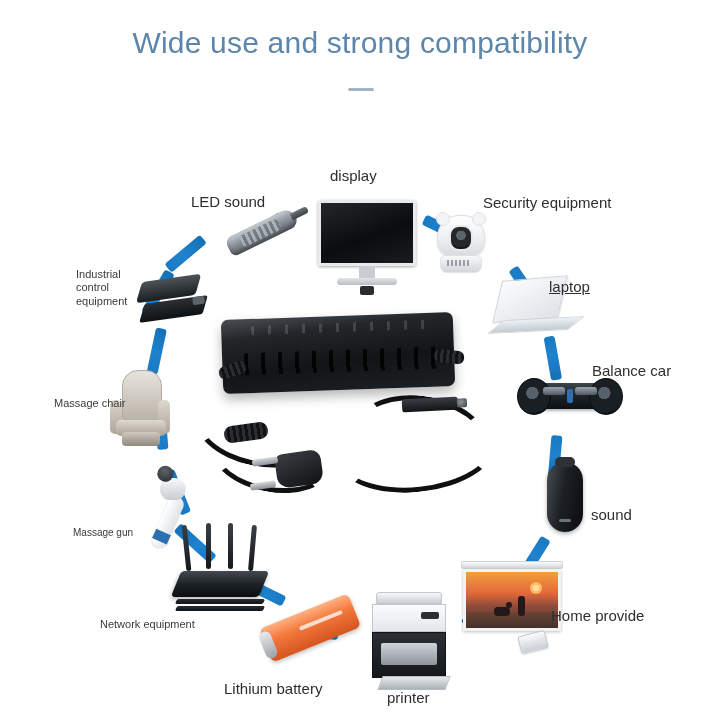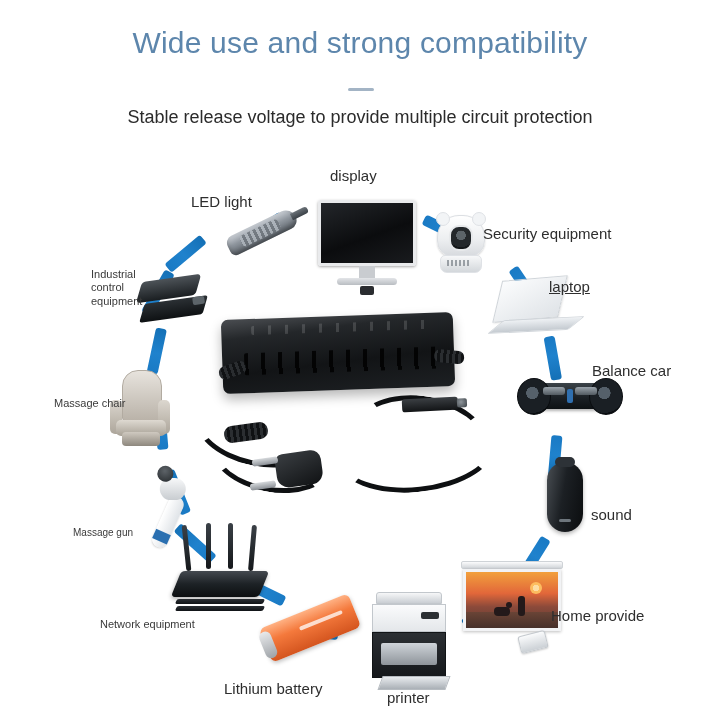--- a/index.html
+++ b/index.html
@@ -58,21 +58,21 @@
     position: absolute;
     color: #2e2e2e;
     font-size: 15px;
     line-height: 1.22;
     white-space: nowrap;
   }
   .lbl.small {
     font-size: 11px;
     color: #3a3a3a;
   }
-  .lbl.wrap { white-space: normal; margin-left: 15px; }
+  .lbl.wrap { white-space: normal; }
 
   
   .seg {
     position: absolute;
     background: linear-gradient(90deg,#1a7ac4 0%, #1f82cd 45%, #1470b6 100%);
     border-radius: 3px;
     transform-origin: 0 50%;
     box-shadow: 0 0 0 rgba(0,0,0,0);
   }
 
@@ -316,21 +316,20 @@
     border-color: transparent transparent #0e1012 transparent;
   }
 </style>
 </head>
 <body>
 
 <div id="stage">
 
   <div class="page-title">Wide use and strong compatibility</div>
   <div class="title-divider"></div>
-  <div class="page-subtitle">Stable release voltage to provide multiple circuit protection</div>
 
   <div class="seg" style="left:239px; top:240px; width:52px; height:11px; transform:rotate(-34deg);"></div>
   <div class="seg" style="left:424px; top:214px; width:54px; height:11px; transform:rotate(26deg);"></div>
   <div class="seg" style="left:513px; top:263px; width:48px; height:11px; transform:rotate(56deg);"></div>
   <div class="seg" style="left:549px; top:331px; width:44px; height:11px; transform:rotate(80deg);"></div>
   <div class="seg" style="left:557px; top:430px; width:44px; height:11px; transform:rotate(95deg);"></div>
   <div class="seg" style="left:546px; top:533px; width:46px; height:11px; transform:rotate(122deg);"></div>
   <div class="seg" style="left:500px; top:594px; width:44px; height:11px; transform:rotate(145deg);"></div>
   <div class="seg" style="left:420px; top:625px; width:48px; height:11px; transform:rotate(168deg);"></div>
   <div class="seg" style="left:338px; top:629px; width:48px; height:11px; transform:rotate(186deg);"></div>
@@ -369,33 +368,33 @@
     <div class="mon-badge"></div>
   </div>
   <div class="lbl" style="left:330px; top:167px;">display</div>
 
   <div class="node" style="left:225px; top:222px;">
     <div class="led-body">
       <div class="led-grill"></div>
       <div class="led-tip"></div>
     </div>
   </div>
-  <div class="lbl" style="left:191px; top:193px;">LED light</div>
+  <div class="lbl" style="left:191px; top:193px;">LED sound</div>
 
   <div class="node" style="left:437px; top:215px;">
     <div class="cam-head">
       <div class="cam-ear l"></div>
       <div class="cam-ear r"></div>
       <div class="cam-lens"></div>
     </div>
     <div class="cam-base">
       <div class="cam-logo"></div>
     </div>
   </div>
-  <div class="lbl" style="left:483px; top:194px;margin-top:31px;">Security equipment</div>
+  <div class="lbl" style="left:483px; top:194px;">Security equipment</div>
 
   <div class="node" style="left:498px; top:278px;">
     <div class="lap-lid"></div>
     <div class="lap-base"></div>
   </div>
   <div class="lbl" style="left:549px; top:278px;text-decoration:underline;">laptop</div>
 
   <div class="node" style="left:527px; top:383px;">
     <div class="hb-body">
       <div class="hb-wheel l"></div>

